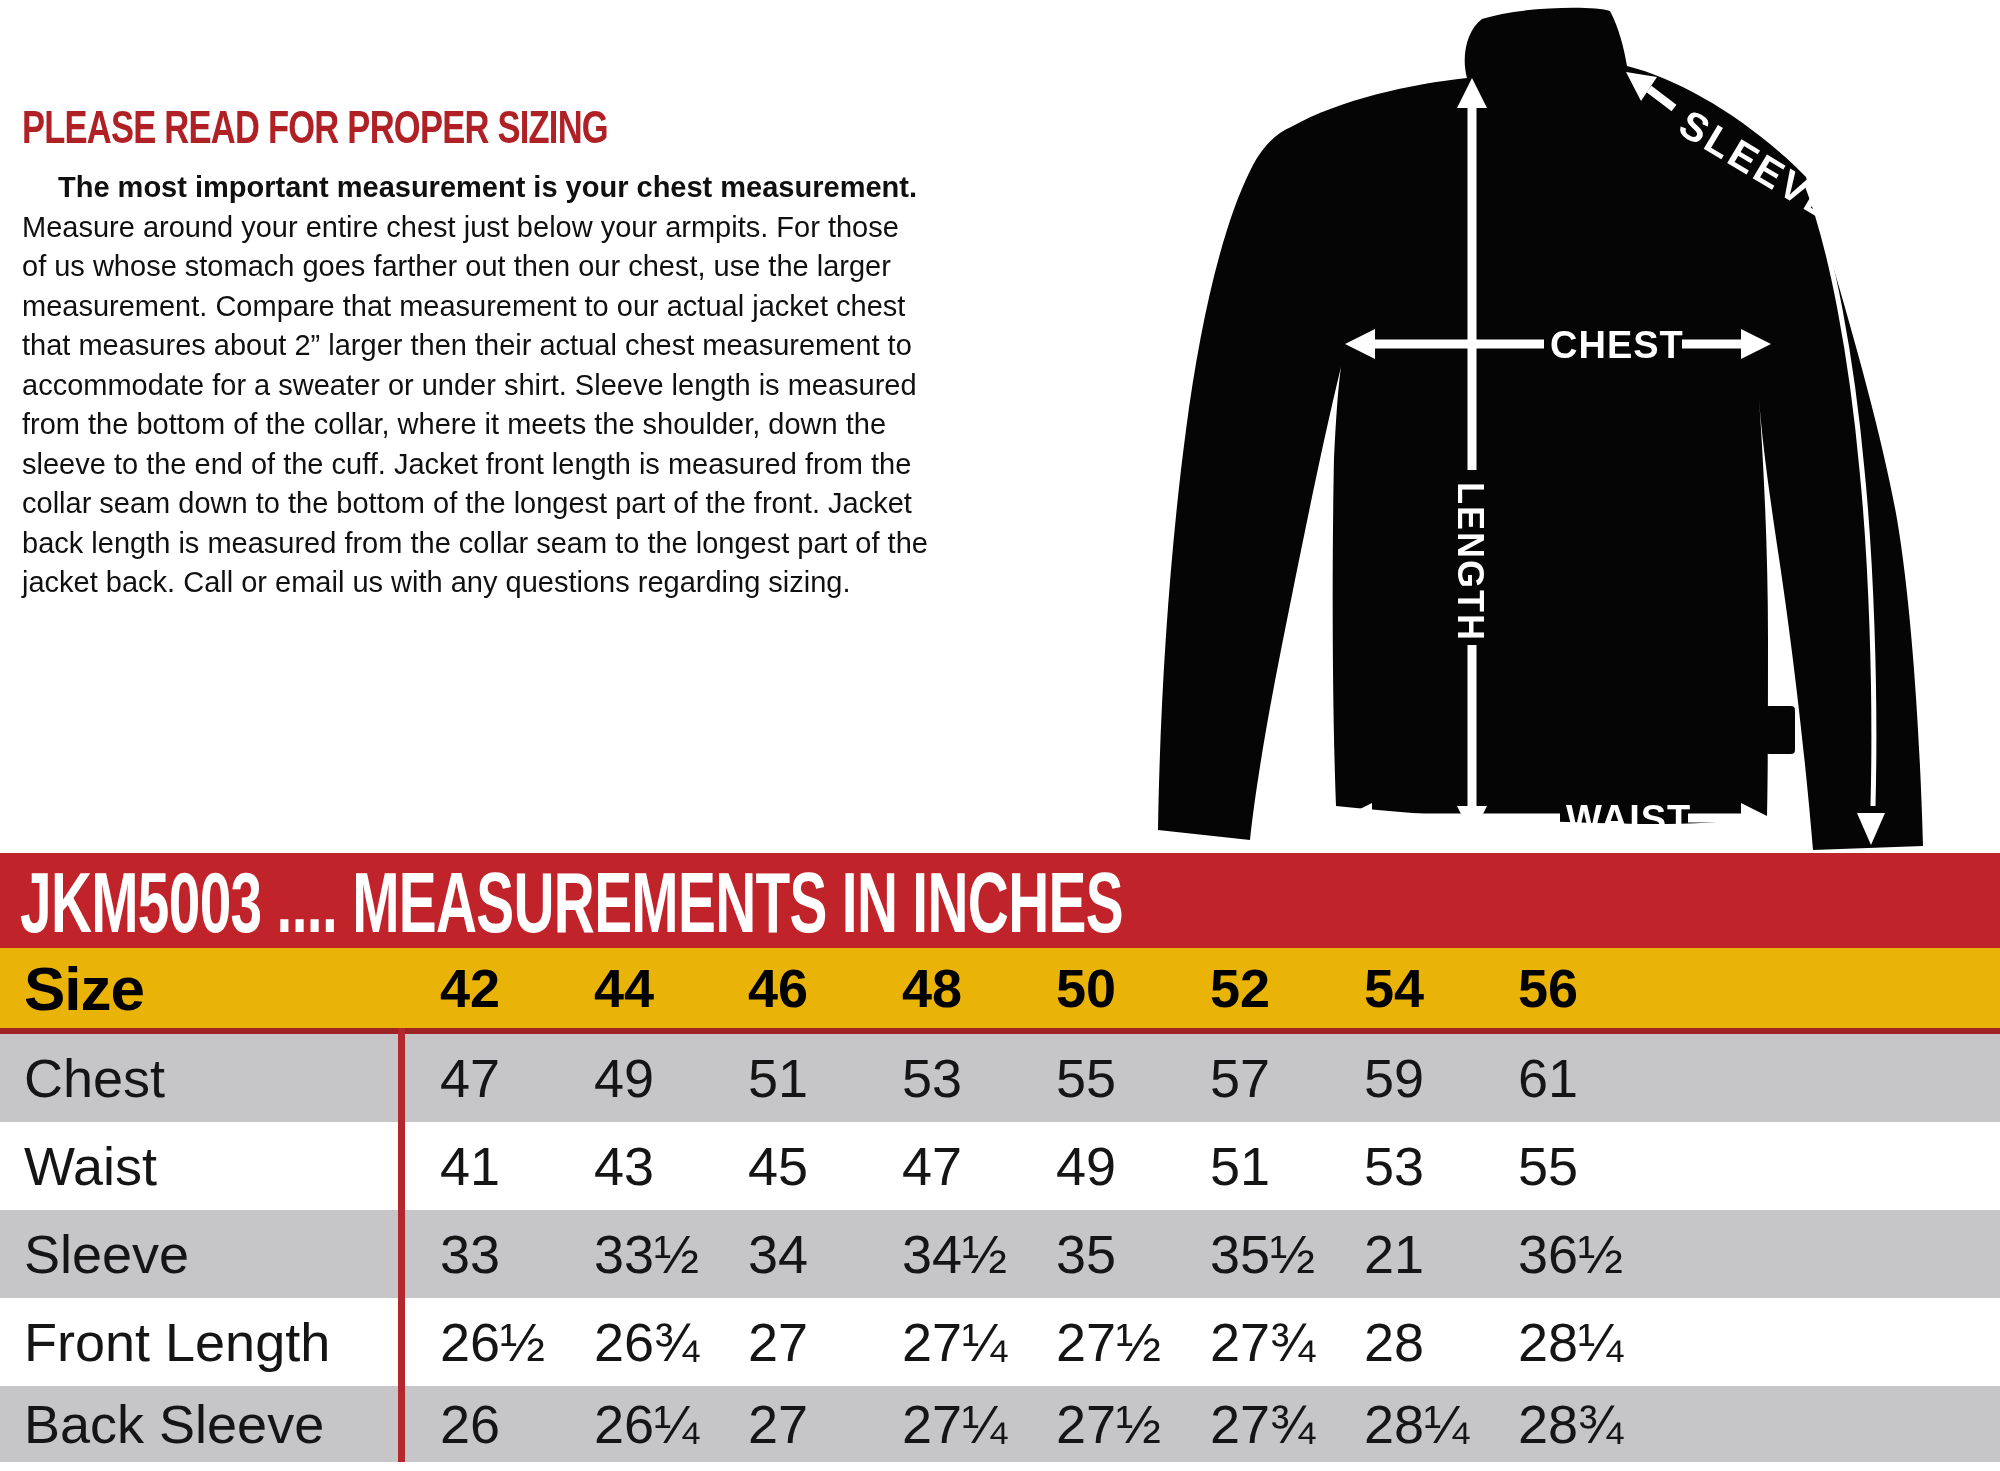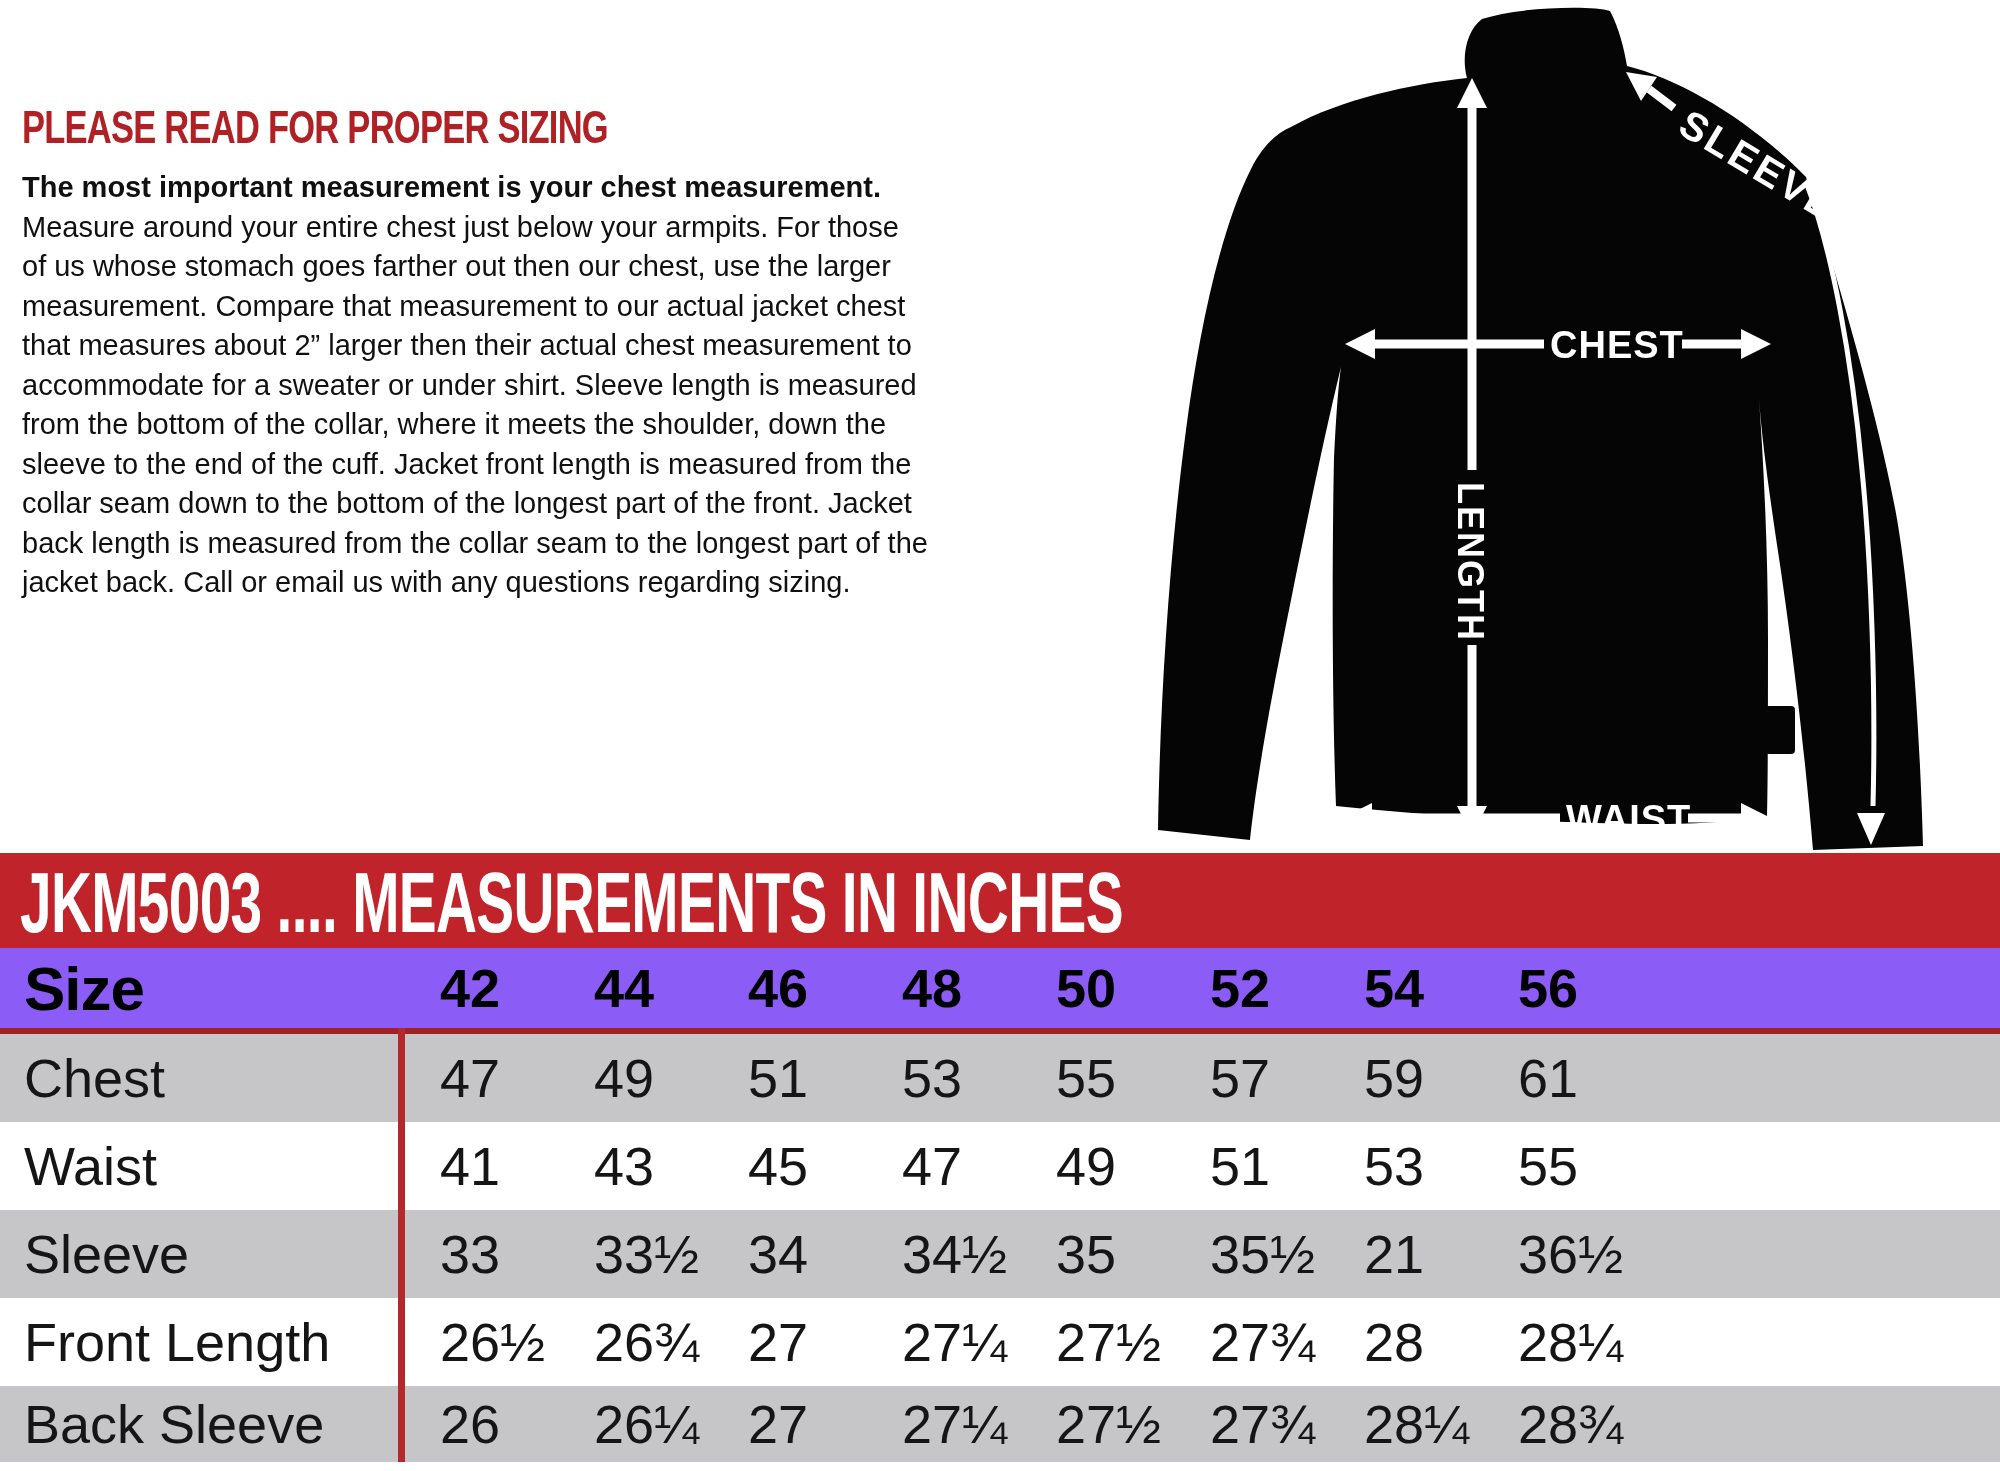--- a/index.html
+++ b/index.html
@@ -14,33 +14,33 @@
            color:#7a7a7a; letter-spacing:-2px; }
   .title .cond { transform:scaleX(0.66); }
 
   .subtitle { position:absolute; left:22px; top:100px; font-size:46px; font-weight:bold;
               color:#b02126; letter-spacing:-1px; }
   .subtitle .cond { transform:scaleX(0.75); }
 
   .intro { position:absolute; left:22px; top:168px; width:1130px;
            font-size:29px; line-height:39.5px; color:#101010; }
   .intro .line { white-space:nowrap; }
-  .intro .b { font-weight:bold; }
+  .intro .b { font-weight:bold;margin-left:36px; }
 
   .jacket { position:absolute; left:1140px; top:0; width:860px; height:852px; }
   .jacket text { font-family:"Liberation Sans","DejaVu Sans",sans-serif; font-weight:bold; fill:#ffffff; }
 
   .banner { position:absolute; left:0; top:853px; width:2000px; height:95px; background:#c1232b; }
   .banner-text { position:absolute; left:20px; top:0; height:81px; line-height:99px;
                  font-size:86px; font-weight:bold; color:#ffffff; letter-spacing:-1px; }
   .banner .cond { transform:scaleX(0.66); }
 
   .sizetable { position:absolute; left:0; top:948px; width:2000px; }
   .trow { display:flex; align-items:center; }
-  .trow.header { height:80px; background:#8b5cf6; }
+  .trow.header { height:80px; background:#eab308; }
   .hline { height:6px; background:#9e2226; width:2000px; }
   .trow.r { height:88px; }
   .trow.last { height:76px; }
   .gray { background:#c6c6c8; }
   .lbl { width:400px; padding-left:24px; box-sizing:border-box;
          font-size:54px; color:#151515; }
   .trow.header .lbl { font-size:62px; font-weight:bold; color:#000000; letter-spacing:-1px; }
   .val { width:154px; padding-left:40px; box-sizing:border-box;
          font-size:54px; color:#151515; }
   .trow.header .val { font-weight:bold; color:#000000; }

